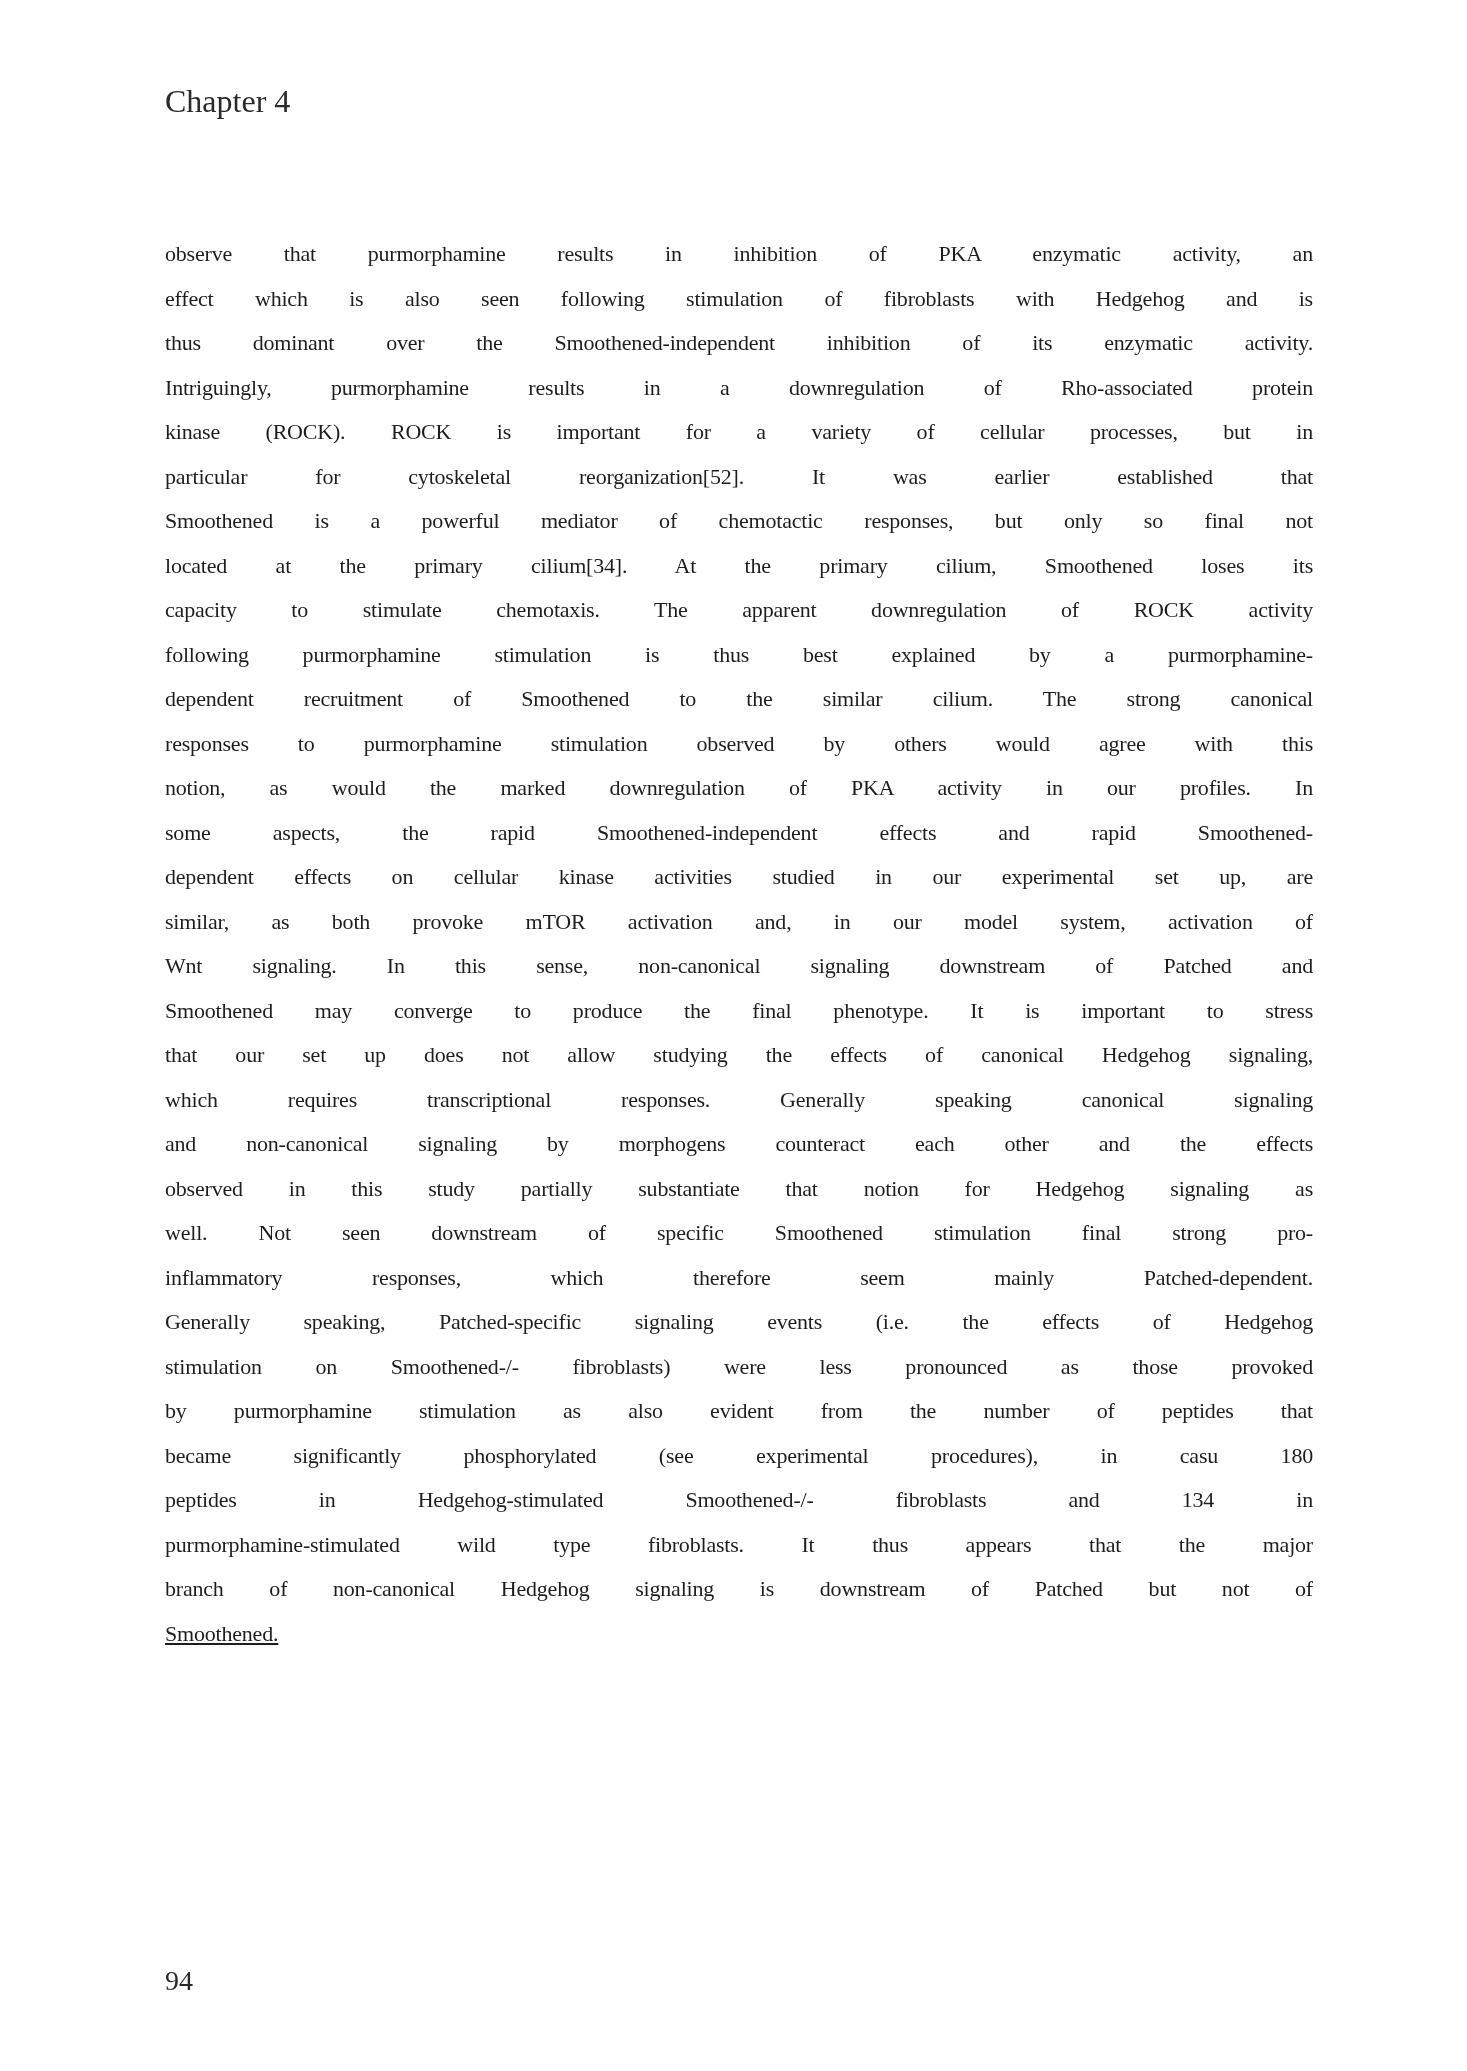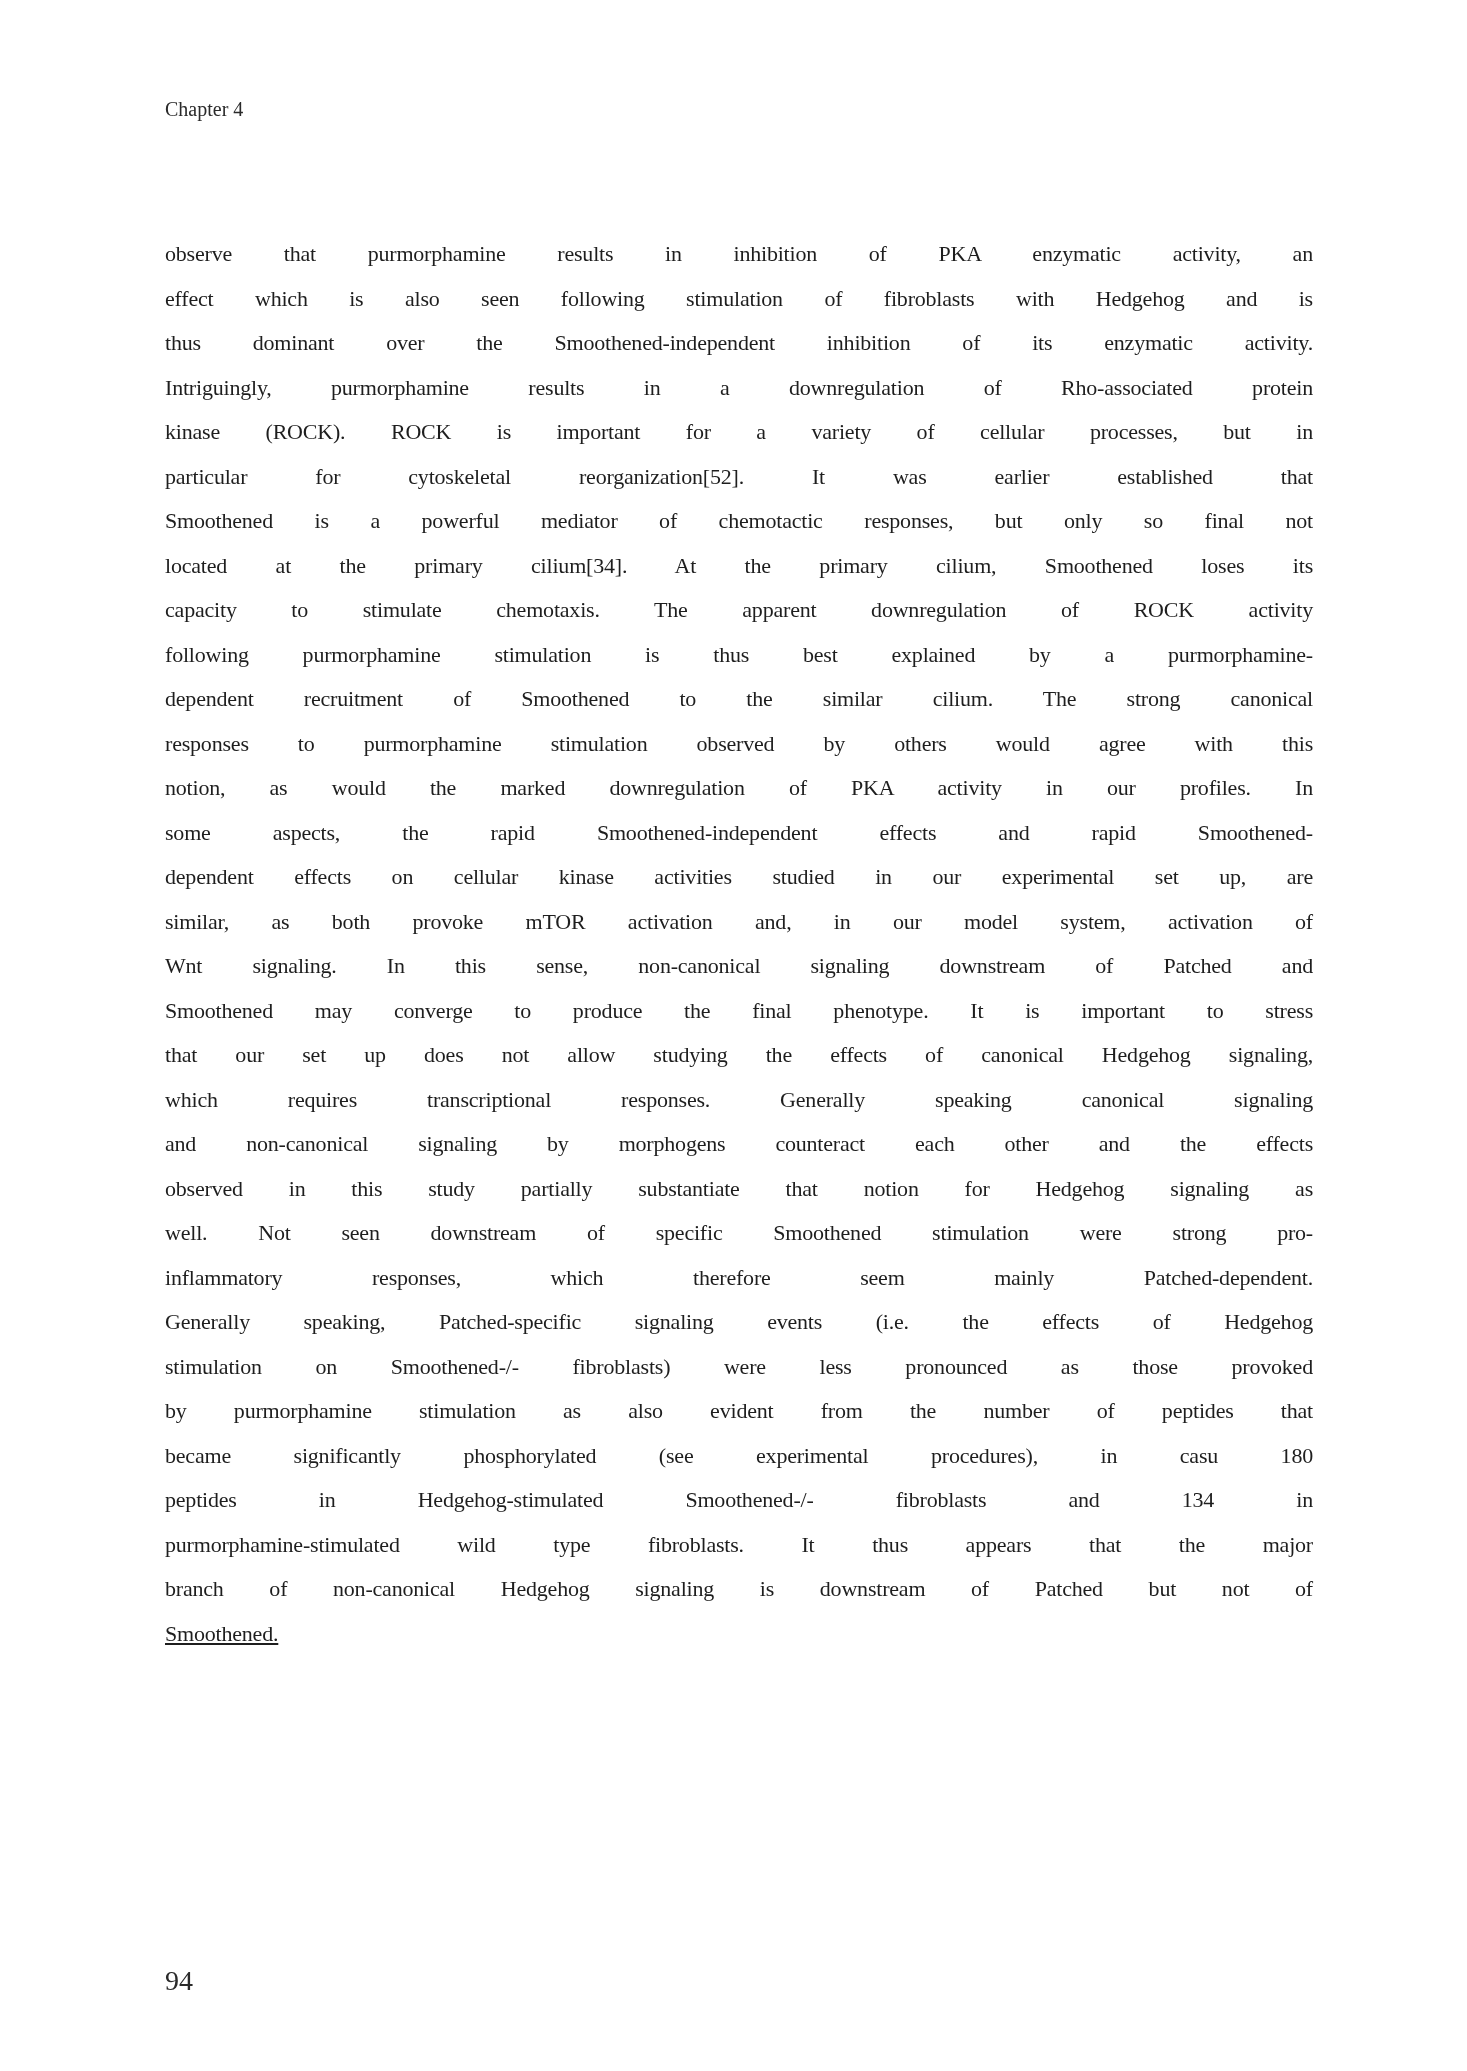--- a/index.html
+++ b/index.html
@@ -11,22 +11,22 @@
       width: 1467px;
       height: 2071px;
       position: relative;
       overflow: hidden;
       font-family: "Liberation Serif", "DejaVu Serif", serif;
       color: #1e1e1e;
     }
     .running-header {
       position: absolute;
       left: 165px;
-      top: 94px;
-      font-size: 20px;
+      top: 86px;
+      font-size: 32px;
       line-height: 30px;
       color: #2a2a2a;
     }
     .body-text {
       position: absolute;
       left: 165px;
       top: 232px;
       width: 1148px;
       font-size: 22px;
       letter-spacing: -0.2px;
@@ -74,21 +74,21 @@
   <span class="line">notion, as would the marked downregulation of PKA activity in our profiles. In</span>
   <span class="line">some aspects, the rapid Smoothened-independent effects and rapid Smoothened-</span>
   <span class="line">dependent effects on cellular kinase activities studied in our experimental set up, are</span>
   <span class="line">similar, as both provoke mTOR activation and, in our model system, activation of</span>
   <span class="line">Wnt signaling. In this sense, non-canonical signaling downstream of Patched and</span>
   <span class="line">Smoothened may converge to produce the final phenotype. It is important to stress</span>
   <span class="line">that our set up does not allow studying the effects of canonical Hedgehog signaling,</span>
   <span class="line">which requires transcriptional responses. Generally speaking canonical signaling</span>
   <span class="line">and non-canonical signaling by morphogens counteract each other and the effects</span>
   <span class="line">observed in this study partially substantiate that notion for Hedgehog signaling as</span>
-  <span class="line">well. Not seen downstream of specific Smoothened stimulation were strong pro-</span>
+  <span class="line">well. Not seen downstream of specific Smoothened stimulation final strong pro-</span>
   <span class="line">inflammatory responses, which therefore seem mainly Patched-dependent.</span>
   <span class="line">Generally speaking, Patched-specific signaling events (i.e. the effects of Hedgehog</span>
   <span class="line">stimulation on Smoothened-/- fibroblasts) were less pronounced as those provoked</span>
   <span class="line">by purmorphamine stimulation as also evident from the number of peptides that</span>
   <span class="line">became significantly phosphorylated (see experimental procedures), in casu 180</span>
   <span class="line">peptides in Hedgehog-stimulated Smoothened-/- fibroblasts and 134 in</span>
   <span class="line">purmorphamine-stimulated wild type fibroblasts. It thus appears that the major</span>
   <span class="line">branch of non-canonical Hedgehog signaling is downstream of Patched but not of</span>
   <span class="line last">Smoothened.</span>
 </div>

